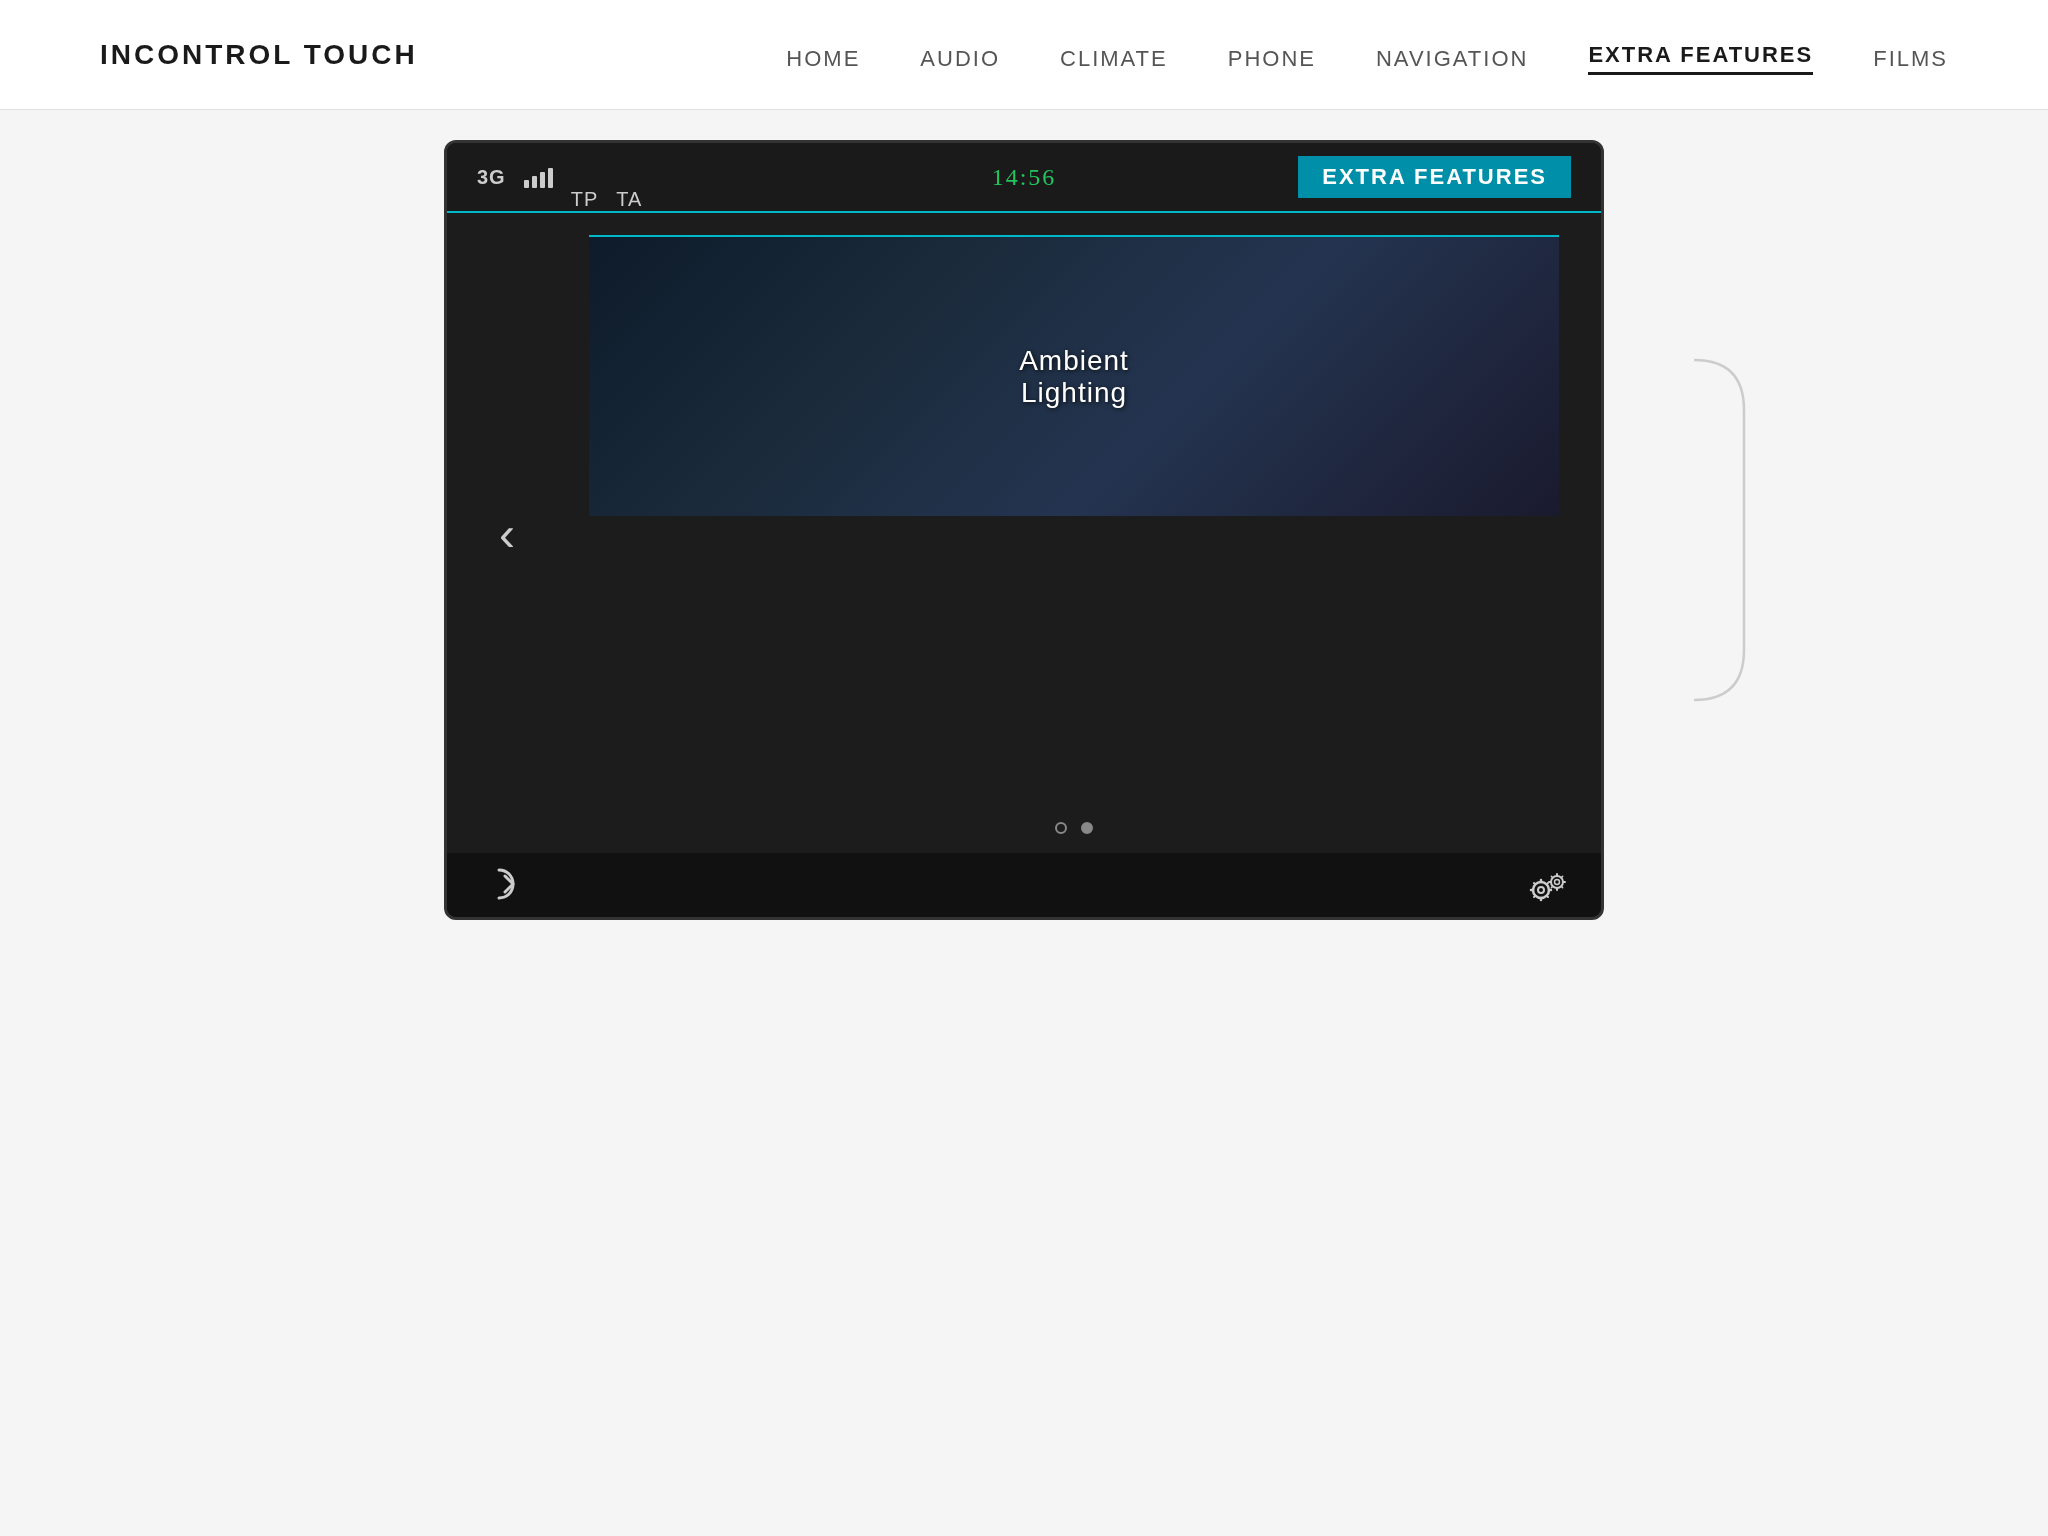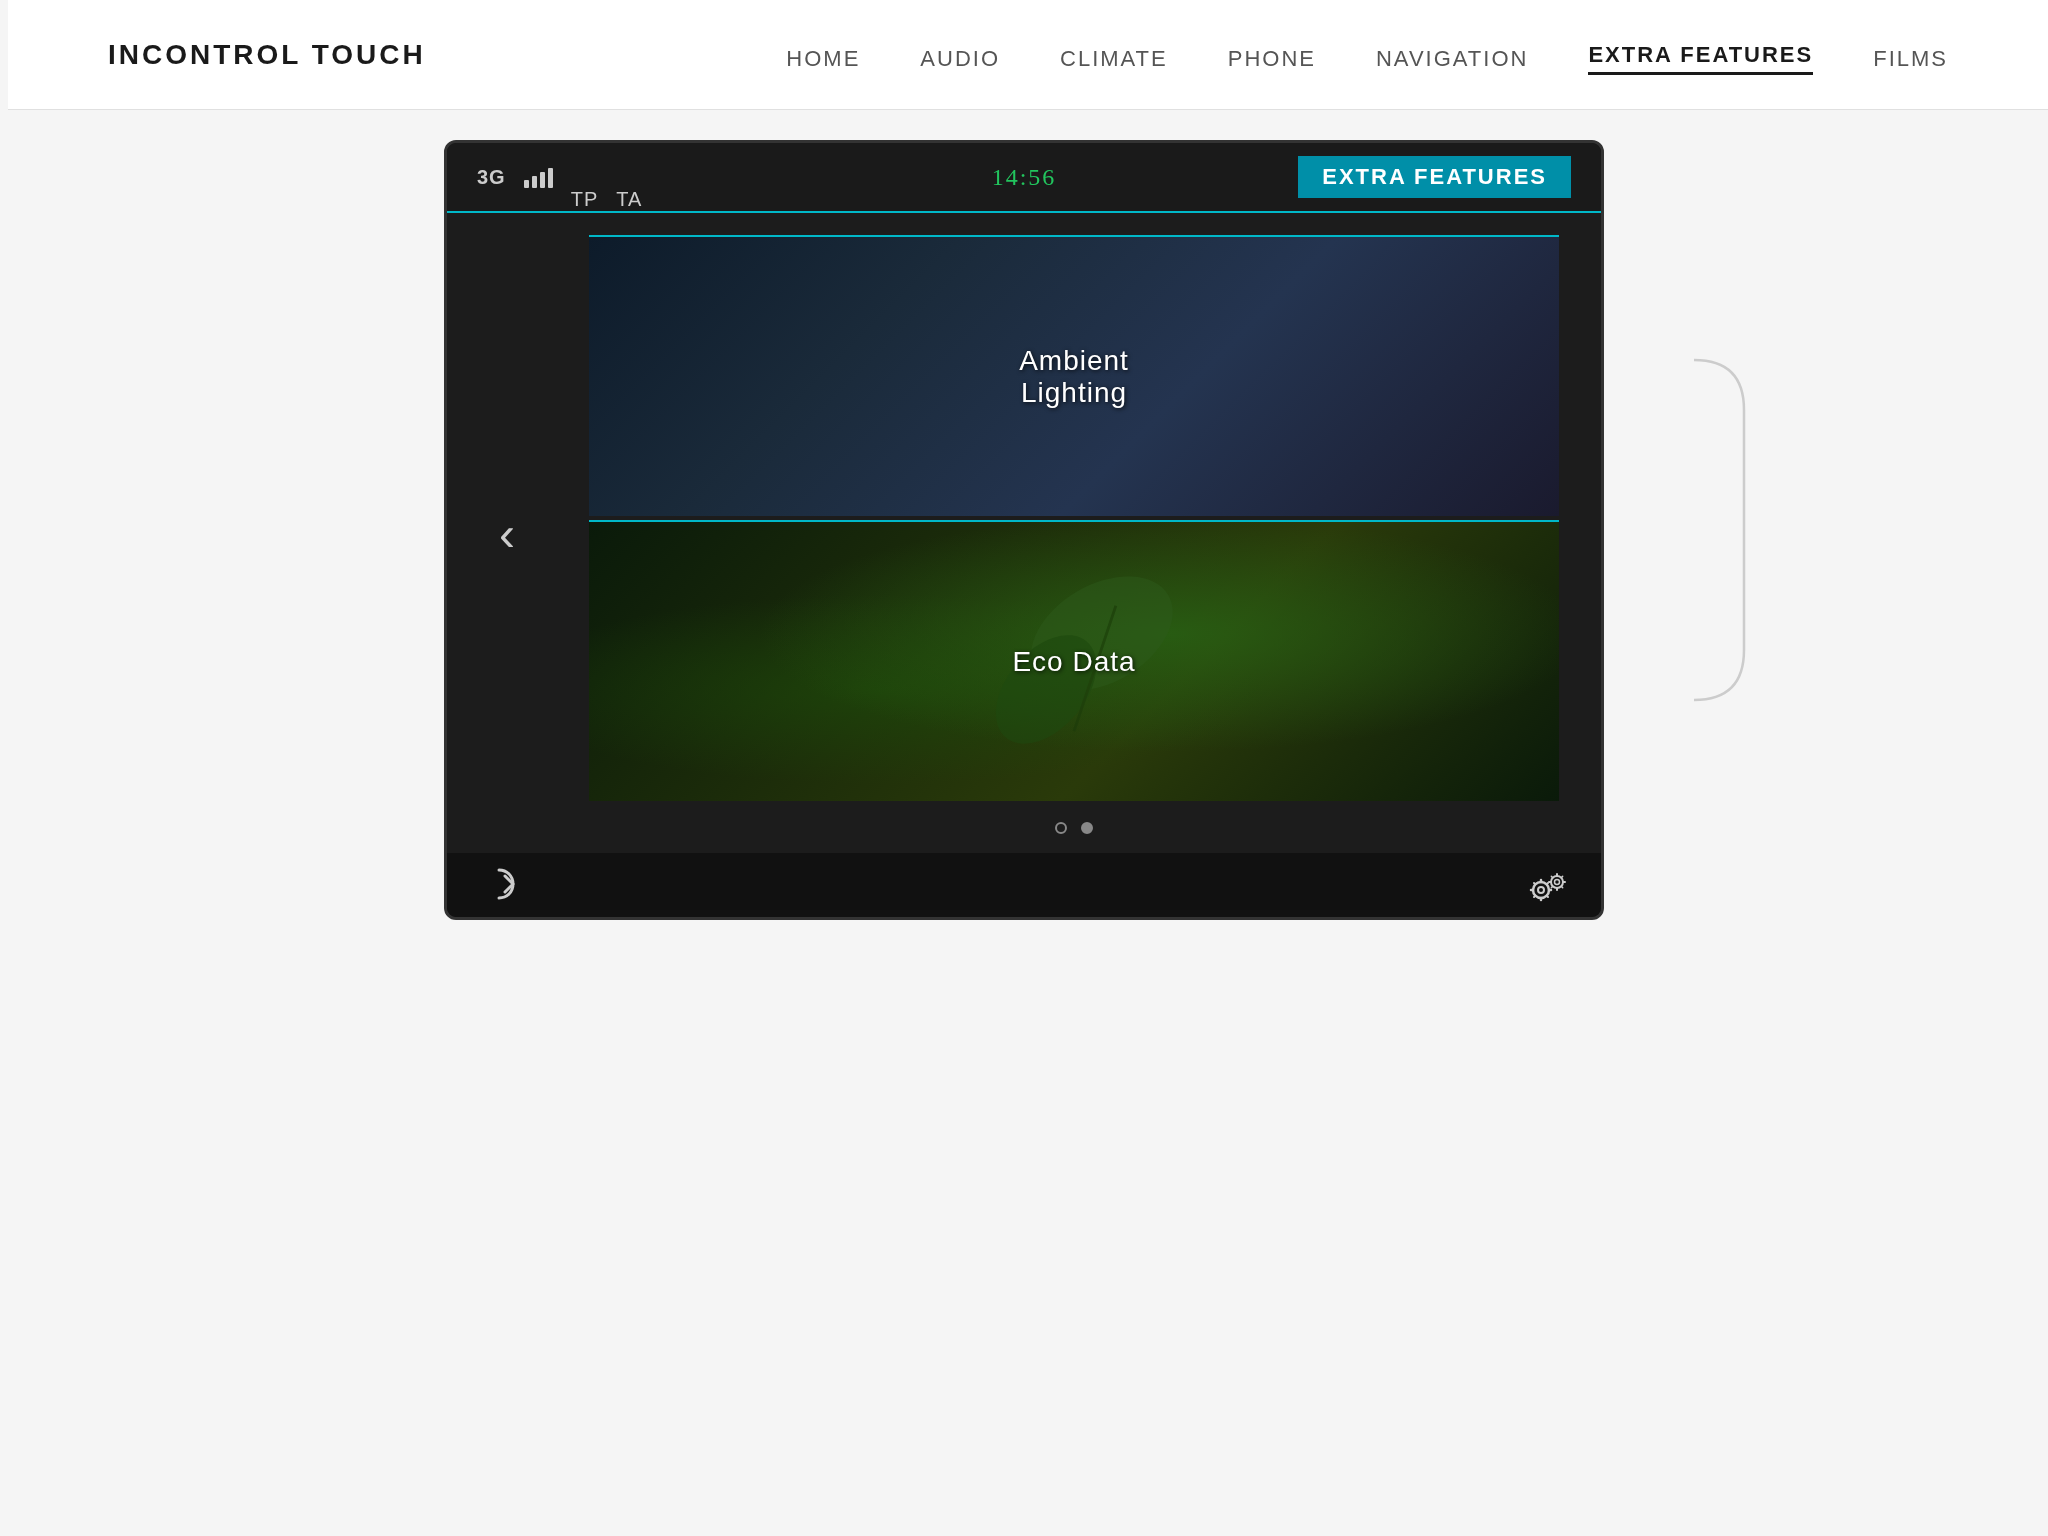--- a/index.html
+++ b/index.html
@@ -10,21 +10,21 @@
       background: #f5f5f5;
       font-family: 'Arial', sans-serif;
       overflow: hidden;
       position: relative;
     }
 
     
     .top-nav {
       position: absolute;
       top: 0;
-      left: 8px;
+      left: 0;
       right: 0;
       height: 110px;
       background: #ffffff;
       display: flex;
       align-items: center;
       padding: 0 100px;
       border-bottom: 1px solid #e0e0e0;
     }
 
     .brand-logo {
@@ -396,30 +396,20 @@
             <div class="tile-bg"></div>
             <div class="tile-label">Ambient<br>Lighting</div>
           </div>
 
 
         </div>
 
         <div class="tiles-row">
 
 
-          <div class="tile tile-eco">
-            <div class="tile-bg"></div>
-
-            <svg style="position:absolute;inset:0;width:100%;height:100%;opacity:0.5;" viewBox="0 0 200 200">
-              <ellipse cx="120" cy="80" rx="55" ry="35" fill="#2d5a1b" transform="rotate(-30 120 80)"></ellipse>
-              <ellipse cx="80" cy="120" rx="45" ry="28" fill="#1e4a10" transform="rotate(-50 80 120)"></ellipse>
-              <line x1="100" y1="150" x2="130" y2="60" stroke="#1a3a0a" stroke-width="2"></line>
-            </svg>
-            <div class="tile-label">Eco Data</div>
-          </div>
 
         </div>
 
         <div class="pagination">
           <div class="dot"></div>
           <div class="dot active"></div>
         </div>
 
       </div>
 

